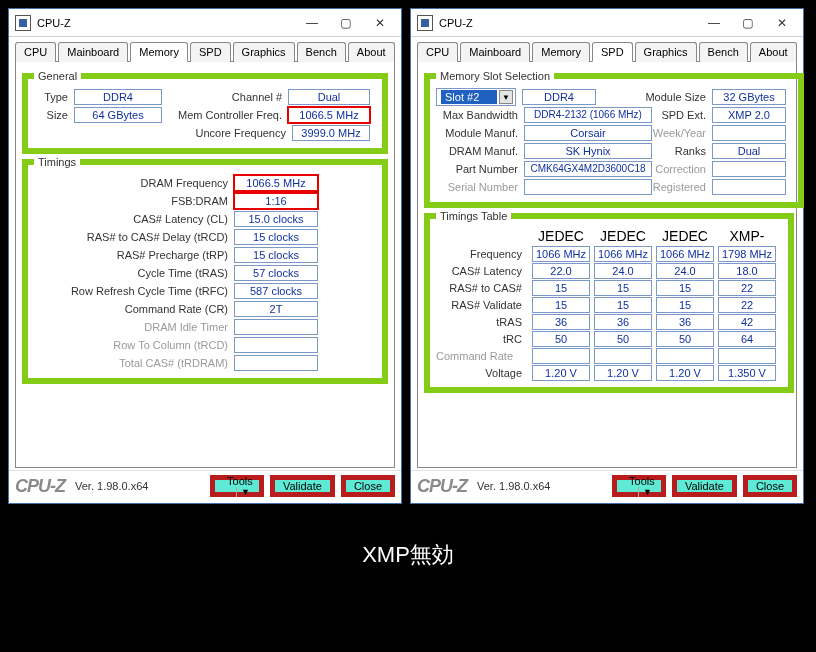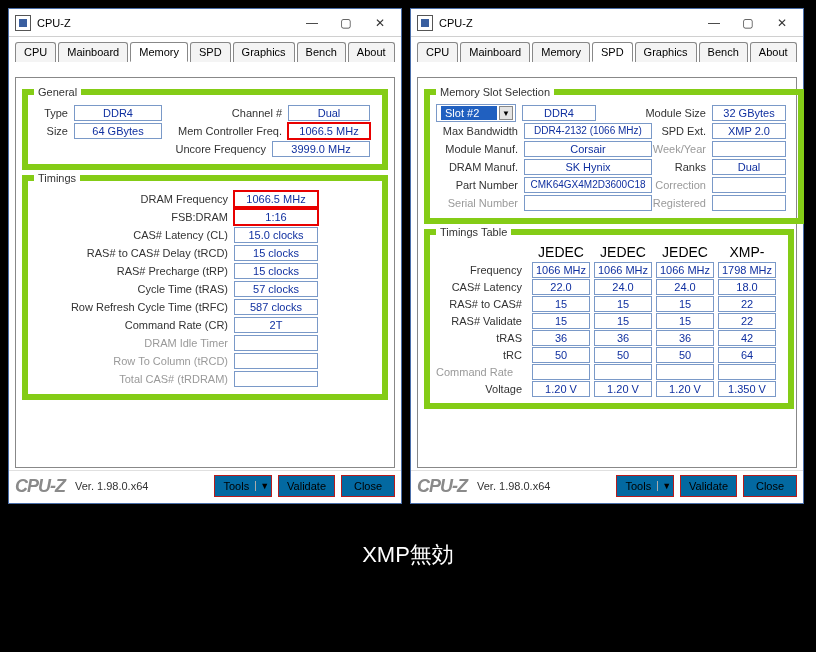--- a/index.html
+++ b/index.html
@@ -51,21 +51,21 @@
   }
   .body {
     padding: 4px 6px 2px 6px;
     flex:1;
     display:flex;
     flex-direction:column;
   }
   .tabs {
     display:flex;
     gap:2px;
-    margin-bottom: 16px;
+    margin-bottom: 0;
     position:relative;
     z-index:2;
     text-align:center;
   }
   .tab {
     padding: 3px 8px 3px 8px;
     border:1px solid #888;
     border-bottom:none;
     background:#f4f4f4;
     border-radius: 3px 3px 0 0;
@@ -123,26 +123,27 @@
   .brand {
     font-family: Arial, sans-serif;
     font-style: italic;
     font-weight: bold;
     font-size: 18px;
     color:#8a8a8a;
     letter-spacing:-1px;
   }
   .ver { font-size:11px; color:#333; margin-left:4px; }
   .btn {
-    border:1px solid #b91c1c;
-    background:#0369a1;
+    border:5px solid #b91c1c;
+    background:#5eead4;
     height:22px;
     padding: 0 8px;
     display:flex; align-items:center; justify-content:center;
     min-width:54px;
+    flex-direction:column;
   }
   .btn.split { padding-right: 2px; }
   .btn .caret { margin-left:6px; font-size:9px; border-left:1px solid #aaa; padding-left:4px; }
   .select {
     border:1px solid #7a99c8;
     background:#fff;
     height:18px;
     display:flex; align-items:center;
     padding:0 2px 0 4px;
   }
@@ -209,21 +210,21 @@
           <div class="row">
             <div class="lbl" style="width:40px">Size</div>
             <div class="val" style="width:88px">64 GBytes</div>
             <div style="flex:1"></div>
             <div class="lbl" style="width:118px">Mem Controller Freq.</div>
             <div class="val highlight" style="width:82px">1066.5 MHz</div>
           </div>
           <div class="row">
             <div style="flex:1"></div>
             <div class="lbl" style="width:118px">Uncore Frequency</div>
-            <div class="val" style="width:98px">3999.0 MHz</div>
+            <div class="val" style="width:78px">3999.0 MHz</div>
           </div>
         </fieldset>
 
         <fieldset>
           <legend>Timings</legend>
           <div class="row">
               <div class="lbl" style="width:200px">DRAM Frequency</div>
               <div class="val highlight" style="width:84px">1066.5 MHz</div>
             </div>
           <div class="row">

